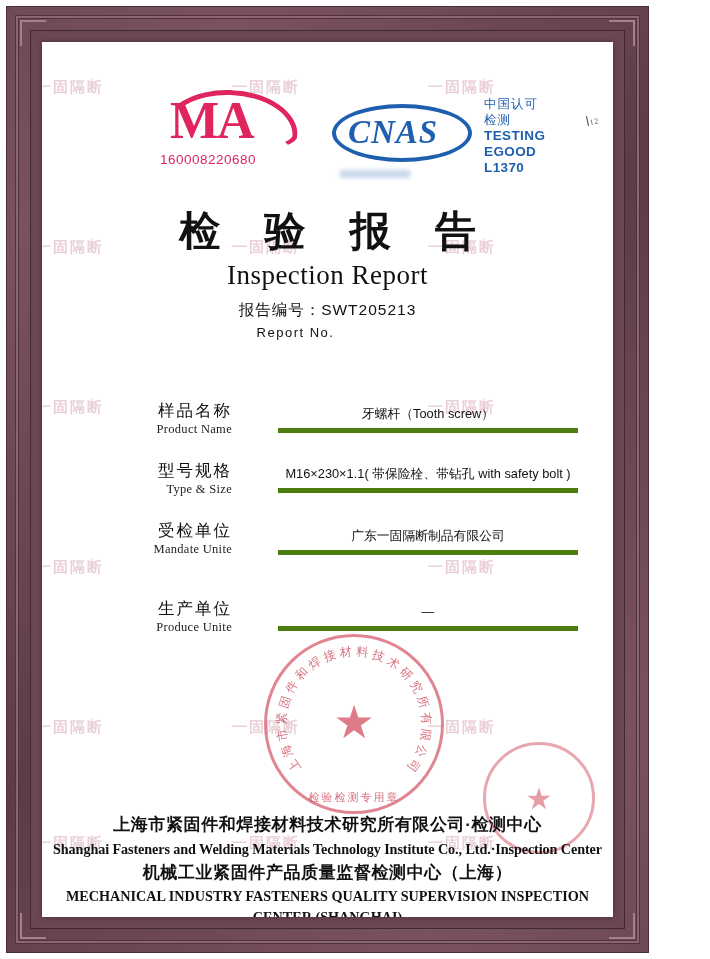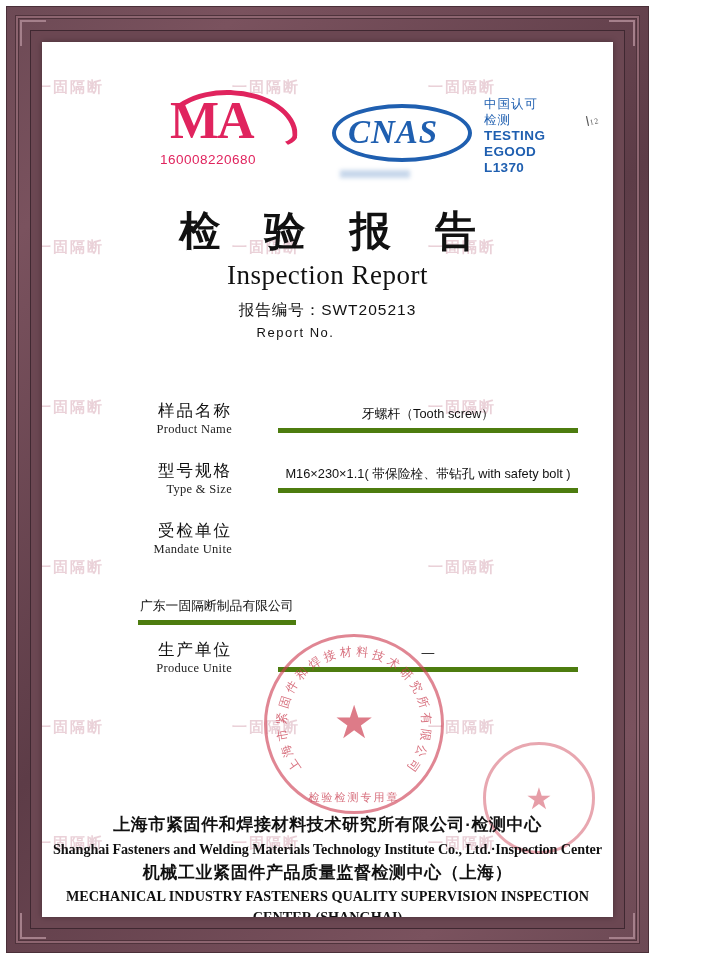--- a/index.html
+++ b/index.html
@@ -343,21 +343,21 @@
       </div>
 
       <div class="field-row">
         <div class="field-label">
           <div class="cn">型号规格</div>
           <div class="en">Type &amp; Size</div>
         </div>
         <div class="field-value">M16×230×1.1( 带保险栓、带钻孔 with safety bolt )</div>
       </div>
 
-      <div class="field-row" style="min-height:64px;flex-direction:column;">
+      <div class="field-row" style="min-height:64px;">
         <div class="field-label">
           <div class="cn">受检单位</div>
           <div class="en">Mandate Unite</div>
         </div>
         <div class="field-value two-line">
           <span>广东一固隔断制品有限公司</span>
         </div>
       </div>
 
       <div class="field-row">

